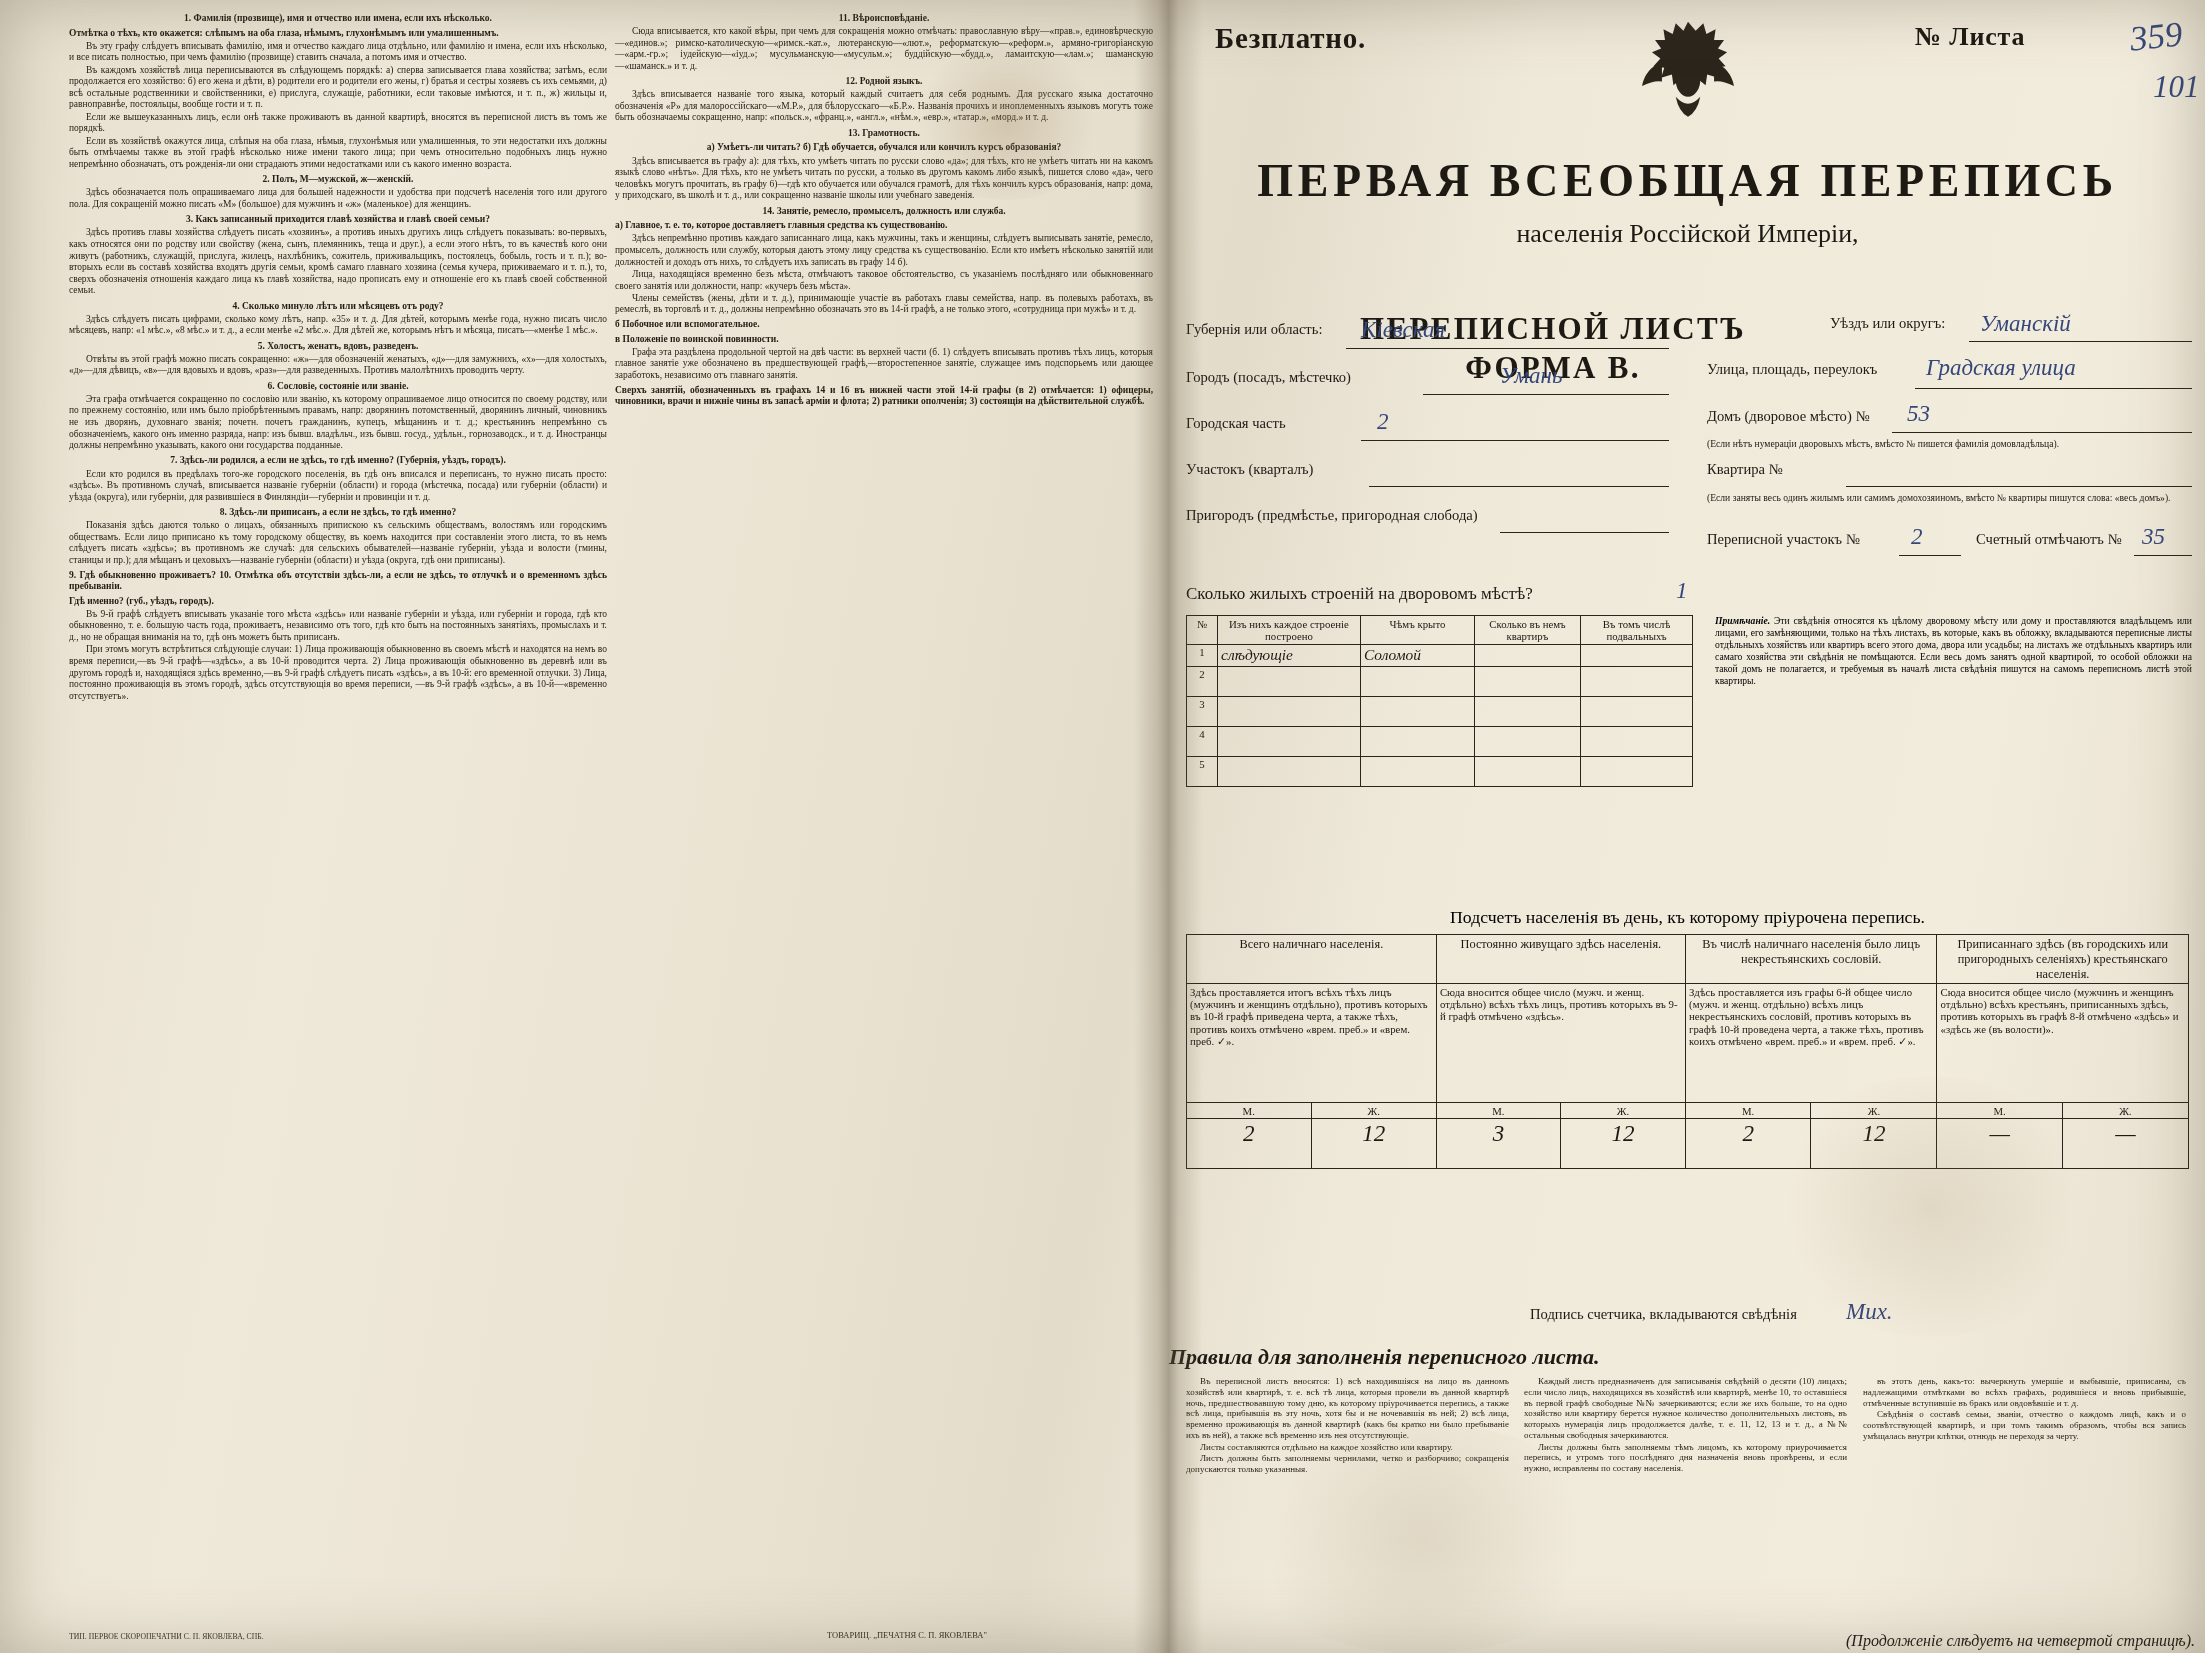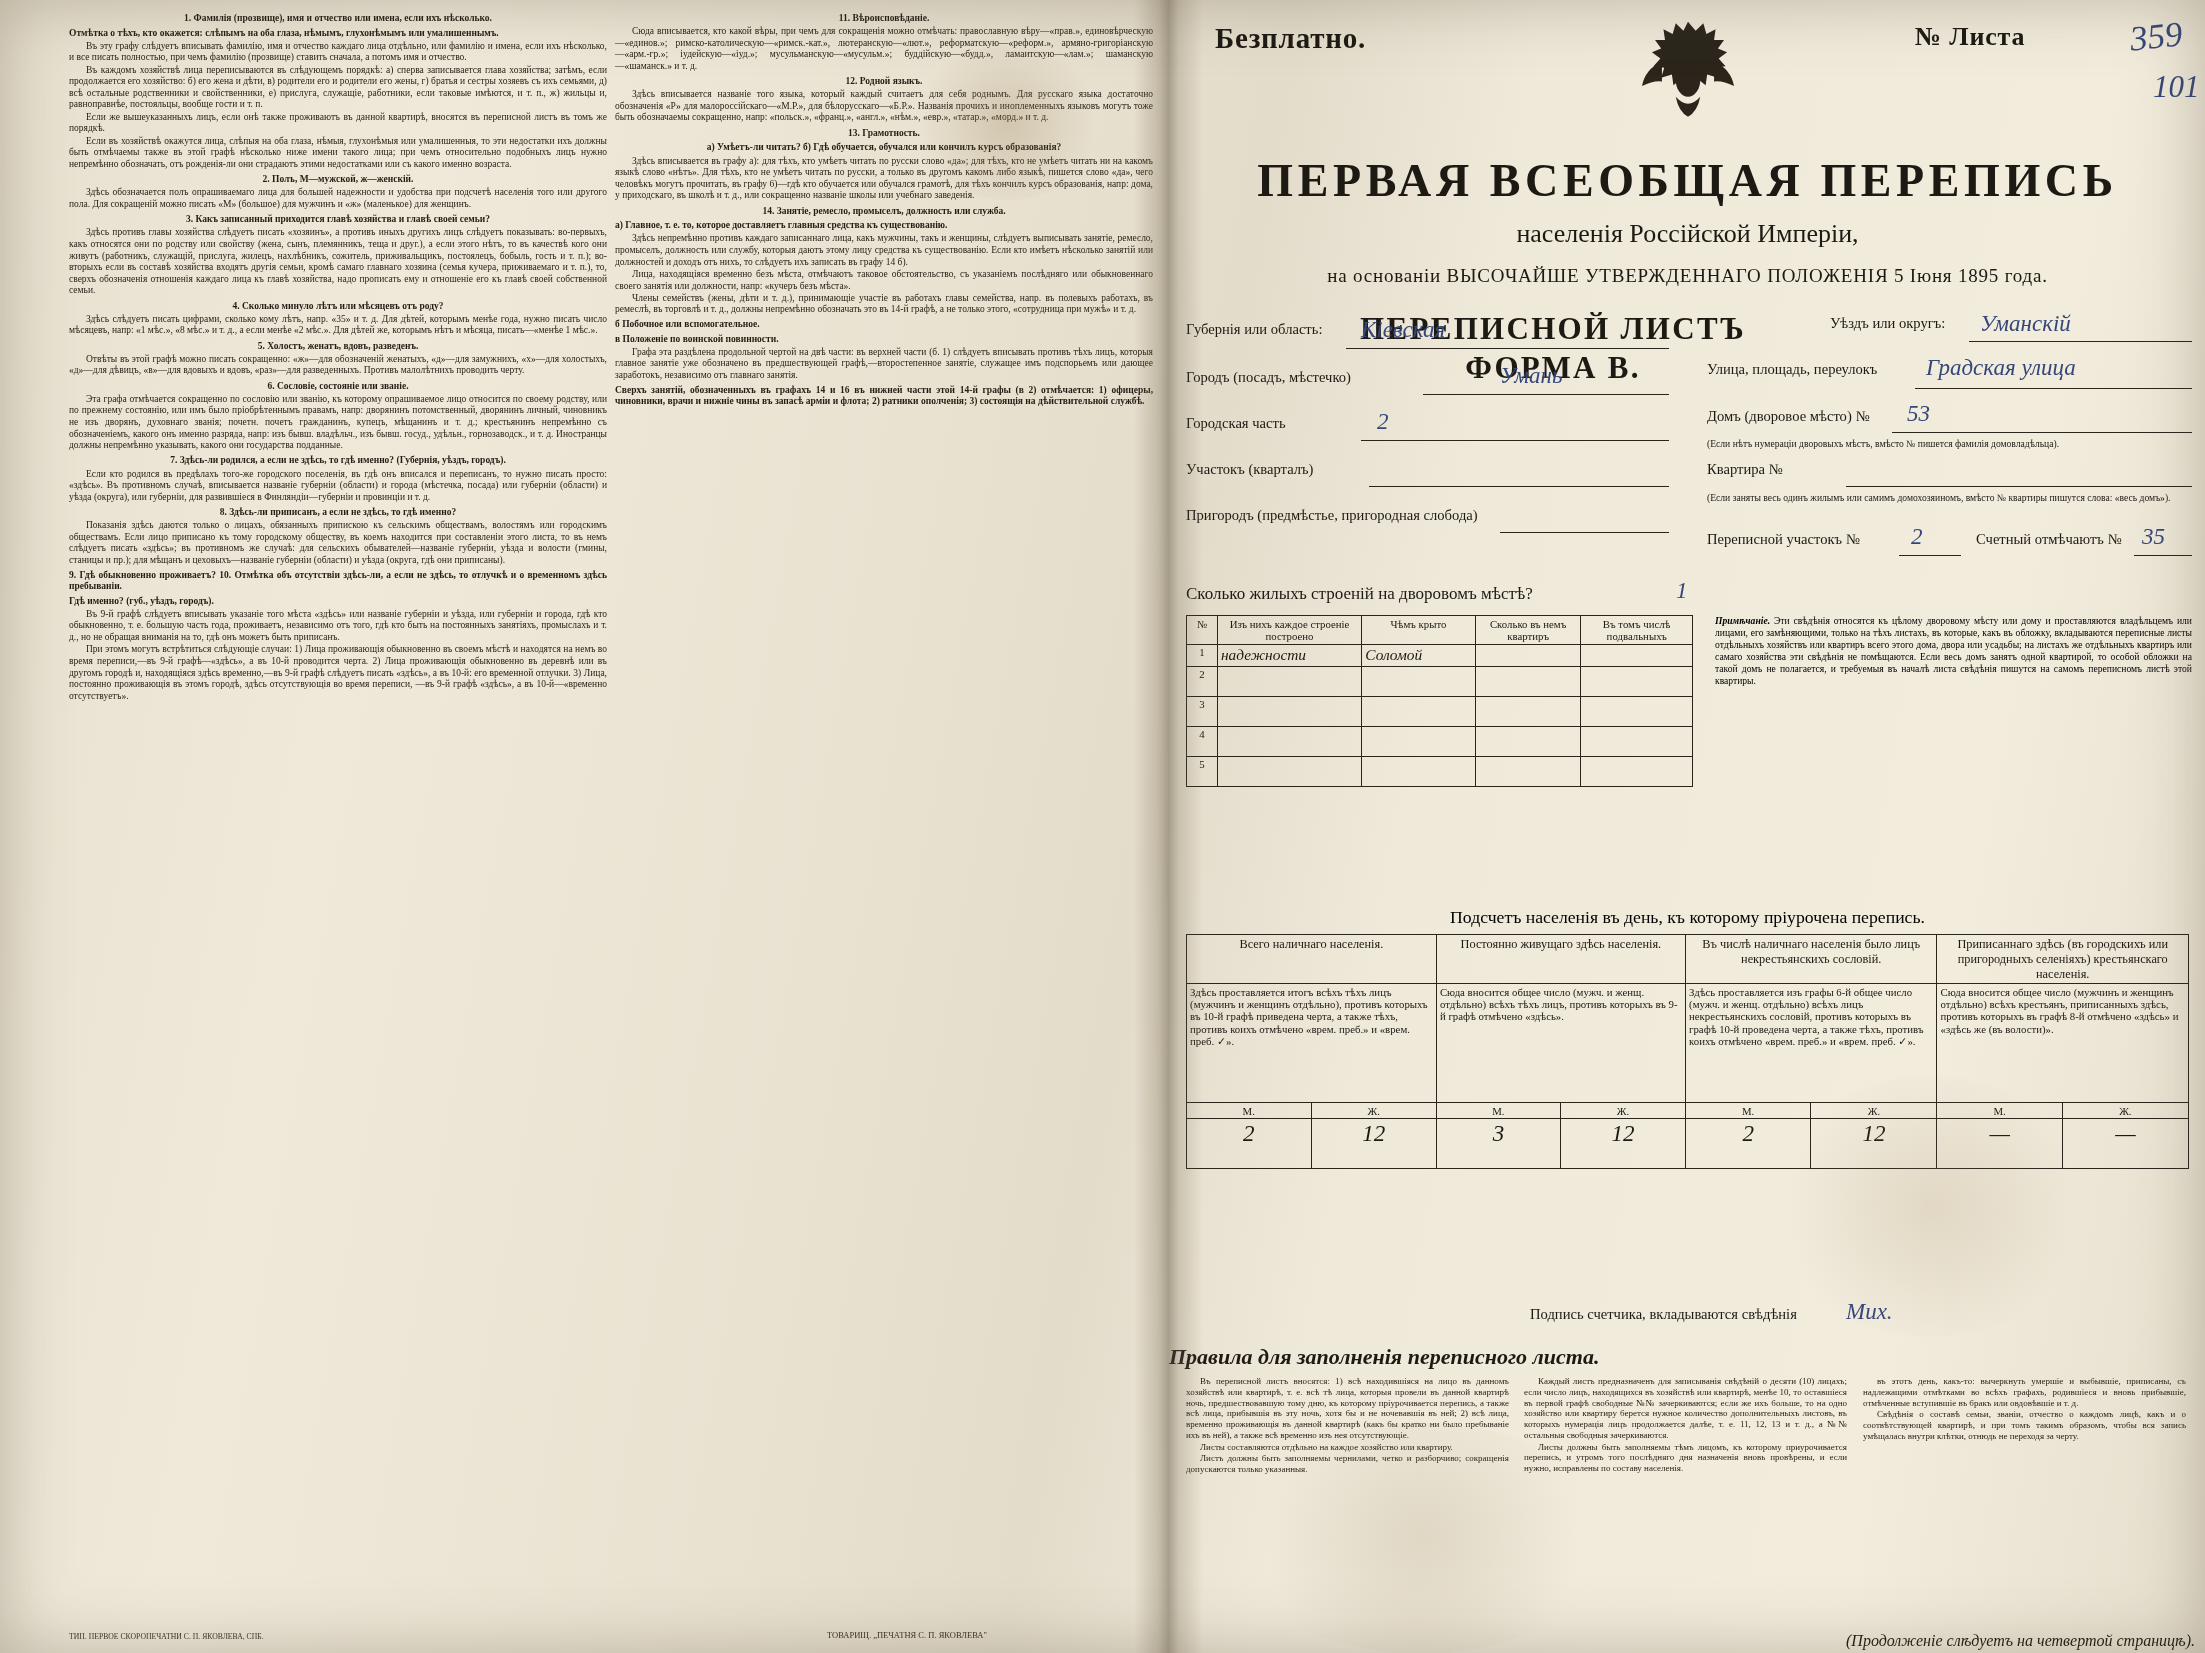--- a/index.html
+++ b/index.html
@@ -127,21 +127,20 @@
           <ellipse cx="90" cy="86" rx="16" ry="22"></ellipse>
           <path d="M56 62 q-22 10 -26 32 q16 -8 26 -6 z"></path>
           <path d="M124 62 q22 10 26 32 q-16 -8 -26 -6 z"></path>
           <path d="M74 108 q16 18 32 0 q-4 20 -16 26 q-12 -6 -16 -26z"></path>
         </g>
       </svg>
     </div>
 
     <div class="title1 rtext">ПЕРВАЯ ВСЕОБЩАЯ ПЕРЕПИСЬ</div>
     <div class="title2 rtext">населенія Россійской Имперіи,</div>
-    <div class="title3 rtext">на основаніи ВЫСОЧАЙШЕ УТВЕРЖДЕННАГО ПОЛОЖЕНІЯ 5 Іюня 1895 года.</div>
     <div class="title4 rtext">ПЕРЕПИСНОЙ ЛИСТЪ</div>
     <div class="title5 rtext">ФОРМА В.</div>
 
     <div class="fld rtext" style="left:17px;top:321px;">Губернія или область:</div>
     <div class="rule" style="left:177px;top:348px;width:323px;"></div>
     <div class="hw" style="left:192px;top:317px;">Кiевская</div>
 
     <div class="fld rtext" style="left:17px;top:369px;">Городъ (посадъ, мѣстечко)</div>
     <div class="rule" style="left:254px;top:394px;width:246px;"></div>
     <div class="hw" style="left:331px;top:363px;">Умань</div>
@@ -190,21 +189,21 @@
       <tbody>
           <tr>
         <td class="ctr small" style="width:26px;">№</td>
         <td class="ctr small" style="width:146px;">Изъ нихъ каждое строеніе построено</td>
         <td class="ctr small" style="width:115px;">Чѣмъ крыто</td>
         <td class="ctr small" style="width:108px;margin-top:36px;">Сколько въ немъ квартиръ</td>
         <td class="ctr small" style="width:112px;">Въ томъ числѣ подвальныхъ</td>
       </tr>
       <tr>
         <td class="ctr">1</td>
-        <td class="hand" style="font-size:15.4px;">надежности</td>
+        <td class="hand" style="font-size:15.4px;">слѣдующiе</td>
         <td class="hand" style="font-size:15.4px;">Соломой</td>
         <td></td>
         <td></td>
       </tr>
       <tr>
         <td class="ctr">2</td>
         <td style="height:26px;"></td>
         <td></td>
         <td></td>
         <td></td>

